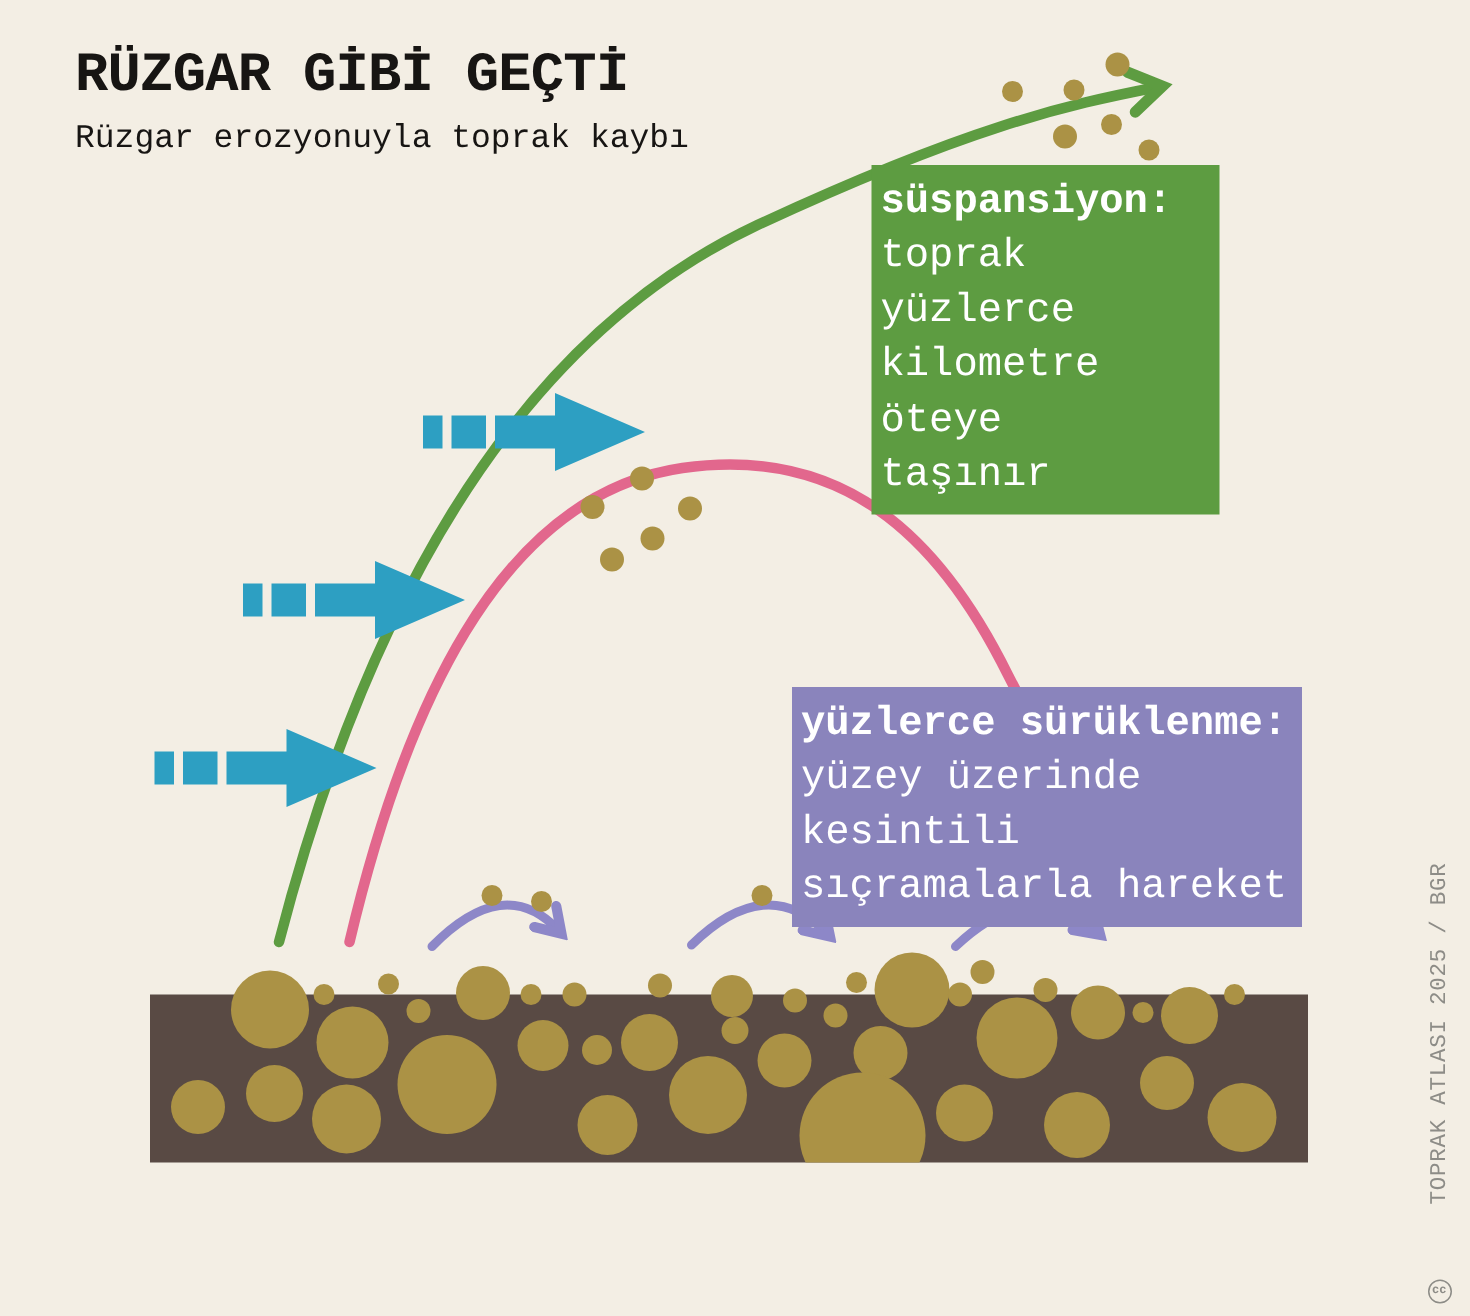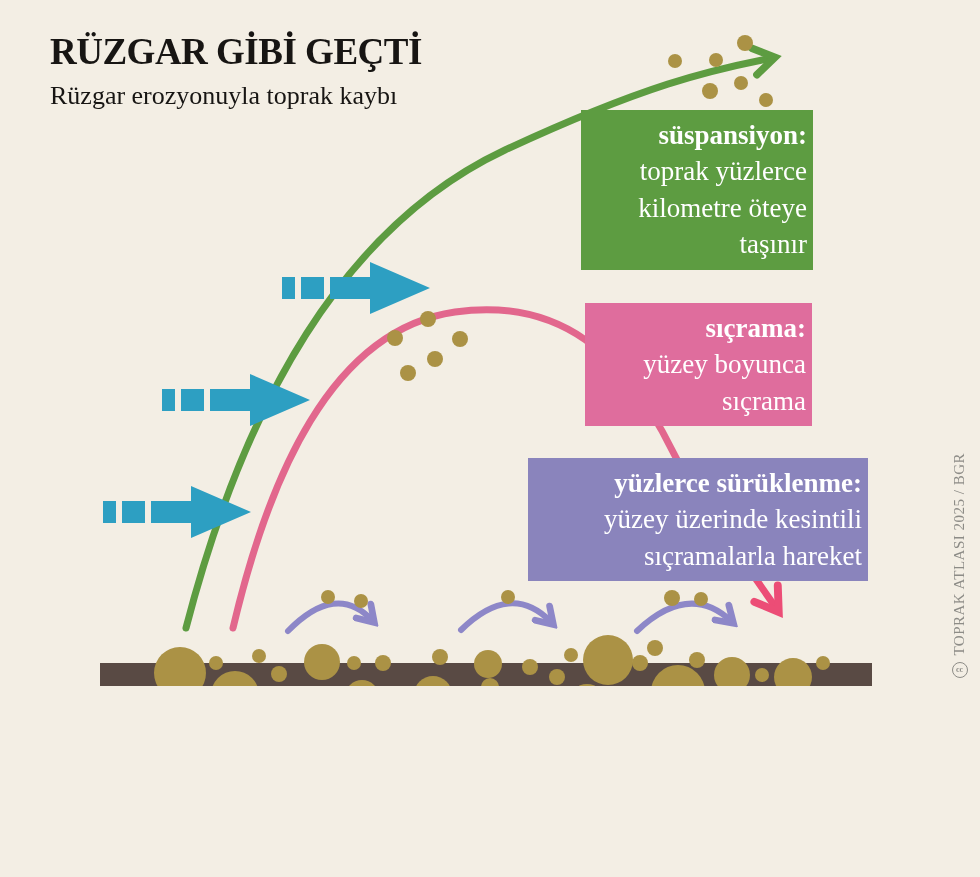--- a/index.html
+++ b/index.html
@@ -1,60 +1,60 @@
 <!DOCTYPE html>
 <html style="--background: #f3eee4; --heading: #171513; --label-text: #ffffff; --green: #5d9c41; --pink-box: #df6d9d; --pink-curve: #e2678d; --pink-impact: #ec4d76; --purple-box: #8a84bc; --purple-arc: #8d87c8; --blue: #2d9fc2; --soil: #594a44; --particle: #ab9245; --credit: #8d8c87;"><head>
 <meta charset="utf-8">
 <style>
   html, body { margin:0; padding:0; background:#f3eee4; }
   * { box-sizing: border-box; }
   .canvas {
     position: relative;
-    width: 980px; height: 686px;
+    width: 980px; height: 877px;
     background: var(--background, #f3eee4);
-    font-family: Liberation Serif, serif;
+    font-family: Liberation Mono, monospace;
     overflow: hidden;
   }
   .diagram-svg { position:absolute; left:0; top:0; width:980px; height:877px; }
 
   .header { position:absolute; left:50px; top:30px; z-index:3; }
   .title {
     margin:0; font-size:37px; font-weight:bold; letter-spacing:-0.5px;
     color: var(--heading, #171513);
   }
   .subtitle {
-    margin:8px 0 0 0; font-size:26px; font-weight:normal;
+    margin:8px 0 0 0; font-size:22px; font-weight:normal;
     color: var(--heading, #171513);
   }
 
   .label {
     position:absolute; z-index:2;
     color: var(--label-text, #ffffff);
-    text-align:right; font-size:27px; line-height:1.35;
+    text-align:left; font-size:27px; line-height:1.35;
     padding:7px 6px;
   }
   .label .head { display:block; font-weight:bold; }
   .label .body { display:block; white-space:pre-line; }
   .label-suspension { left:581px; top:110px;  width:232px; background: var(--green, #5d9c41); }
   .label-saltation  { left:585px; top:303px; width:227px; background: var(--pink-box, #df6d9d); }
   .label-creep      { left:528px; top:458px; width:340px; background: var(--purple-box, #8a84bc); }
 
   .credit {
     position:absolute; right:12px; bottom:8px; z-index:3;
     display:flex; flex-direction:column; align-items:center; gap:6px;
     color: var(--credit, #8d8c87);
   }
   .credit-text {
     writing-mode: vertical-rl; transform: rotate(180deg);
     font-size:15px; letter-spacing:0.5px; white-space:nowrap;
   }
   .cc-icon {
     width:16px; height:16px; border:1.5px solid var(--credit, #8d8c87);
     border-radius:50%; display:flex; align-items:center; justify-content:center;
-    font-size:8px; font-weight:bold; line-height:1;
+    font-size:8px; font-weight:bold; line-height:1;margin-top:44px;
   }
 </style>
 </head>
 <body>
 
 <div class="canvas">
 
   <div class="header">
     <h1 class="title">RÜZGAR GİBİ GEÇTİ</h1>
     <p class="subtitle">Rüzgar erozyonuyla toprak kaybı</p>
@@ -173,25 +173,20 @@
     <path fill="none" stroke="var(--pink-impact)" stroke-width="7" stroke-linecap="round" marker-end="url(#chevPink)" d="M 751 572 L 776 608"></path>
   </svg>
 
   <div class="label label-suspension">
     <span class="head">süspansiyon:</span>
     <span class="body">toprak yüzlerce
 kilometre öteye
 taşınır</span>
   </div>
 
-  <div class="label label-saltation">
-    <span class="head">sıçrama:</span>
-    <span class="body">yüzey boyunca
-sıçrama</span>
-  </div>
 
   <div class="label label-creep">
     <span class="head">yüzlerce sürüklenme:</span>
     <span class="body">yüzey üzerinde kesintili
 sıçramalarla hareket</span>
   </div>
 
   <div class="credit">
     <span class="credit-text">TOPRAK ATLASI 2025 / BGR</span>
     <span class="cc-icon">cc</span>

